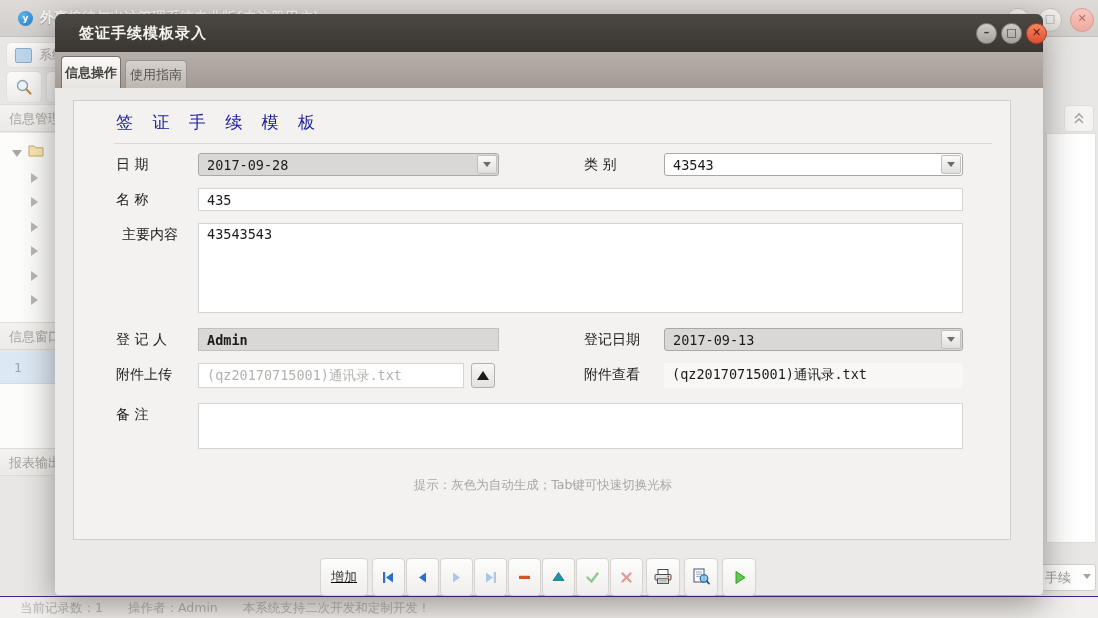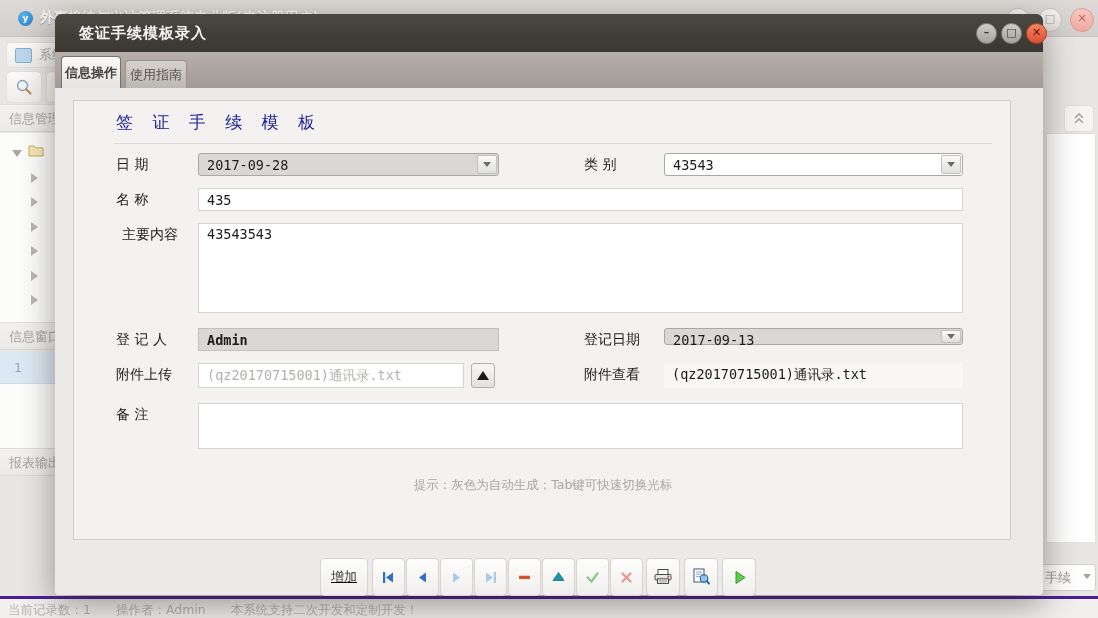--- a/index.html
+++ b/index.html
@@ -27,21 +27,21 @@
     border-top:1px solid #e0ddda;border-bottom:1px solid #dcd9d6;
     font-size:13px;color:#a5a29f;line-height:28px;padding-left:9px;box-sizing:border-box;}
   .tree-panel{left:0;width:150px;background:#fcfcfb;}
   .tri-right{width:0;height:0;border-top:5px solid transparent;border-bottom:5px solid transparent;
     border-left:7px solid #b9b6b3;}
   .tri-down{width:0;height:0;border-left:5px solid transparent;border-right:5px solid transparent;
     border-top:7px solid #a9a6a3;}
   .info-row{left:0;width:150px;height:32px;background:#dce8f3;border-bottom:1px solid #cfdde9;
     font-size:13px;color:#9aa6b2;line-height:32px;padding-left:14px;box-sizing:border-box;}
   .status-bar{left:0;top:596px;width:1098px;height:22px;background:#f2f0ee;
-    border-top:3px solid #4c1d95;font-size:12.5px;color:#b7b4b1;line-height:21px;padding-left:8px;
+    border-top:1px solid #4c1d95;font-size:12.5px;color:#b7b4b1;line-height:21px;padding-left:20px;
     box-sizing:border-box;white-space:nowrap;}
   .rt-panel{background:#ffffff;border:1px solid #e2dfdc;}
   .rt-chevbtn{border:1px solid #e0ddda;border-radius:4px;background:#f6f4f2;
     display:flex;align-items:center;justify-content:center;}
   .rt-drop{background:#fff;border:1px solid #d2cfcc;border-radius:3px;}
   .rt-drop .txt{position:absolute;left:30px;top:4px;font-size:13px;color:#9a9794;}
   .rt-drop .arr{position:absolute;right:4px;top:9px;width:0;height:0;
     border-left:4px solid transparent;border-right:4px solid transparent;border-top:5px solid #a5a2a0;}
   
   .dialog{left:55px;top:14px;width:988px;height:581px;border-radius:7px 7px 3px 3px;
@@ -198,21 +198,21 @@
 
       <div class="abs flabel" style="left:42px;top:90px;">名 称</div>
       <input class="abs tinput" style="left: 124px; top: 87px; width: 765px; height: 23px;" value="435">
 
       <div class="abs flabel" style="left:48px;top:125px;text-align:center;">主要内容</div>
       <textarea class="abs tinput" style="left: 124px; top: 122px; width: 765px; height: 90px; resize: none;">43543543</textarea>
 
       <div class="abs flabel" style="left:42px;top:230px;">登 记 人</div>
       <input class="abs tinput grey" style="left: 124px; top: 227px; width: 301px; height: 23px;" value="Admin">
       <div class="abs flabel" style="left:510px;top:230px;">登记日期</div>
-      <div class="abs combo grey" style="left:590px;top:227px;width:299px;height:17px;">
+      <div class="abs combo grey" style="left:590px;top:227px;width:299px;height:23px;">
         <span class="cval val">2017-09-13</span>
         <span class="cbtn">
             <i></i>
           </span>
       </div>
 
       <div class="abs flabel" style="left:42px;top:265px;">附件上传</div>
       <input class="abs tinput faded" style="left: 124px; top: 262px; width: 266px; height: 25px;" value="(qz20170715001)通讯录.txt">
       <div class="abs upbtn" style="left:397px;top:262px;width:24px;height:25px;">
         <i></i>

